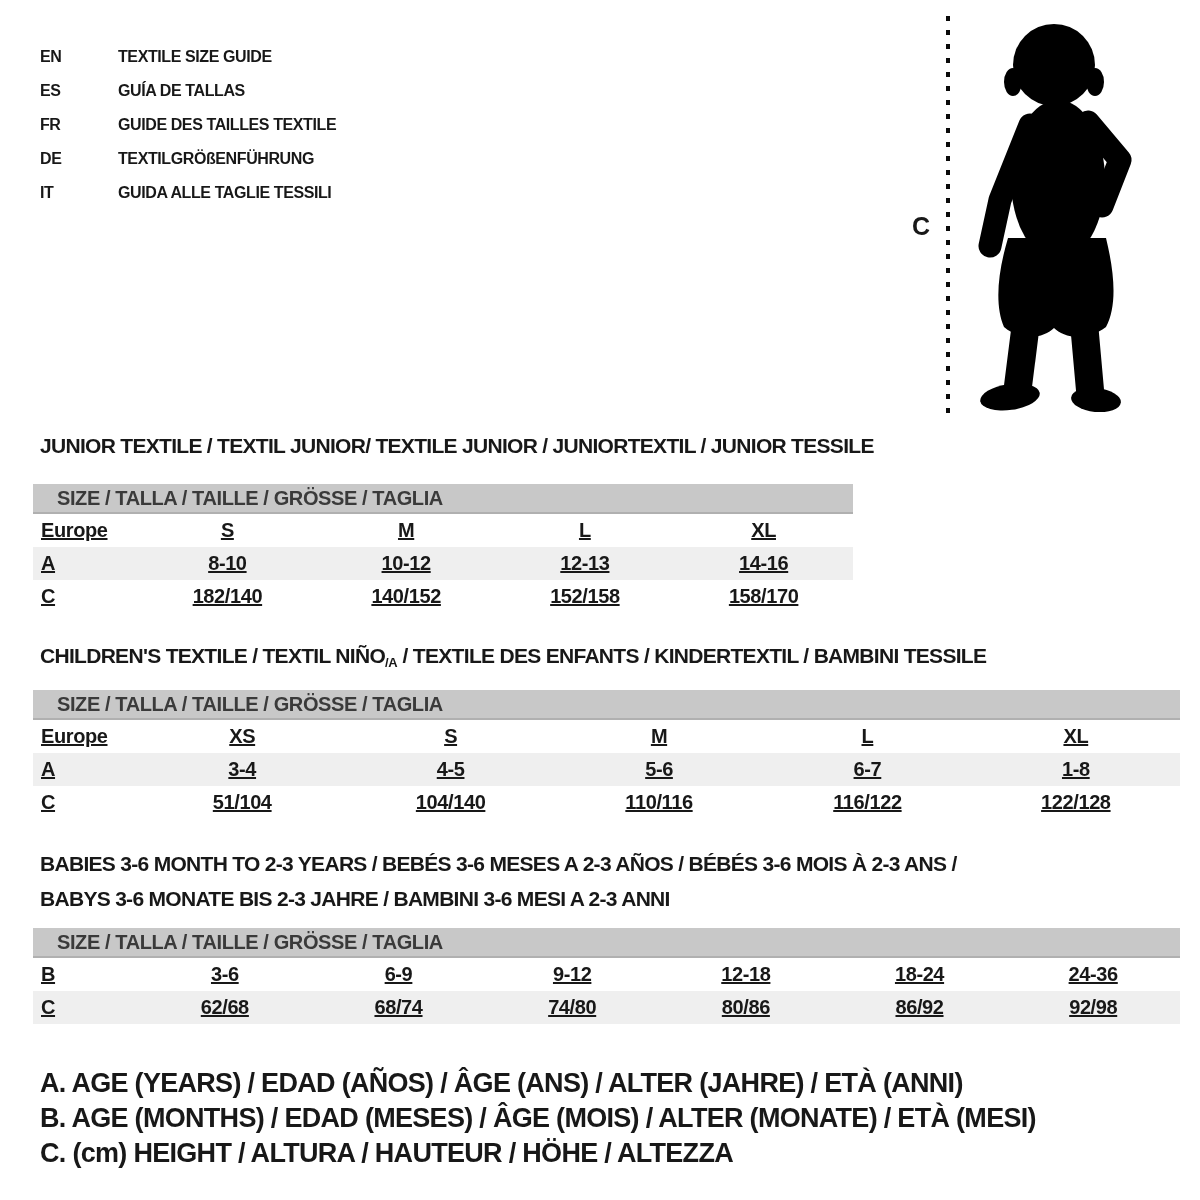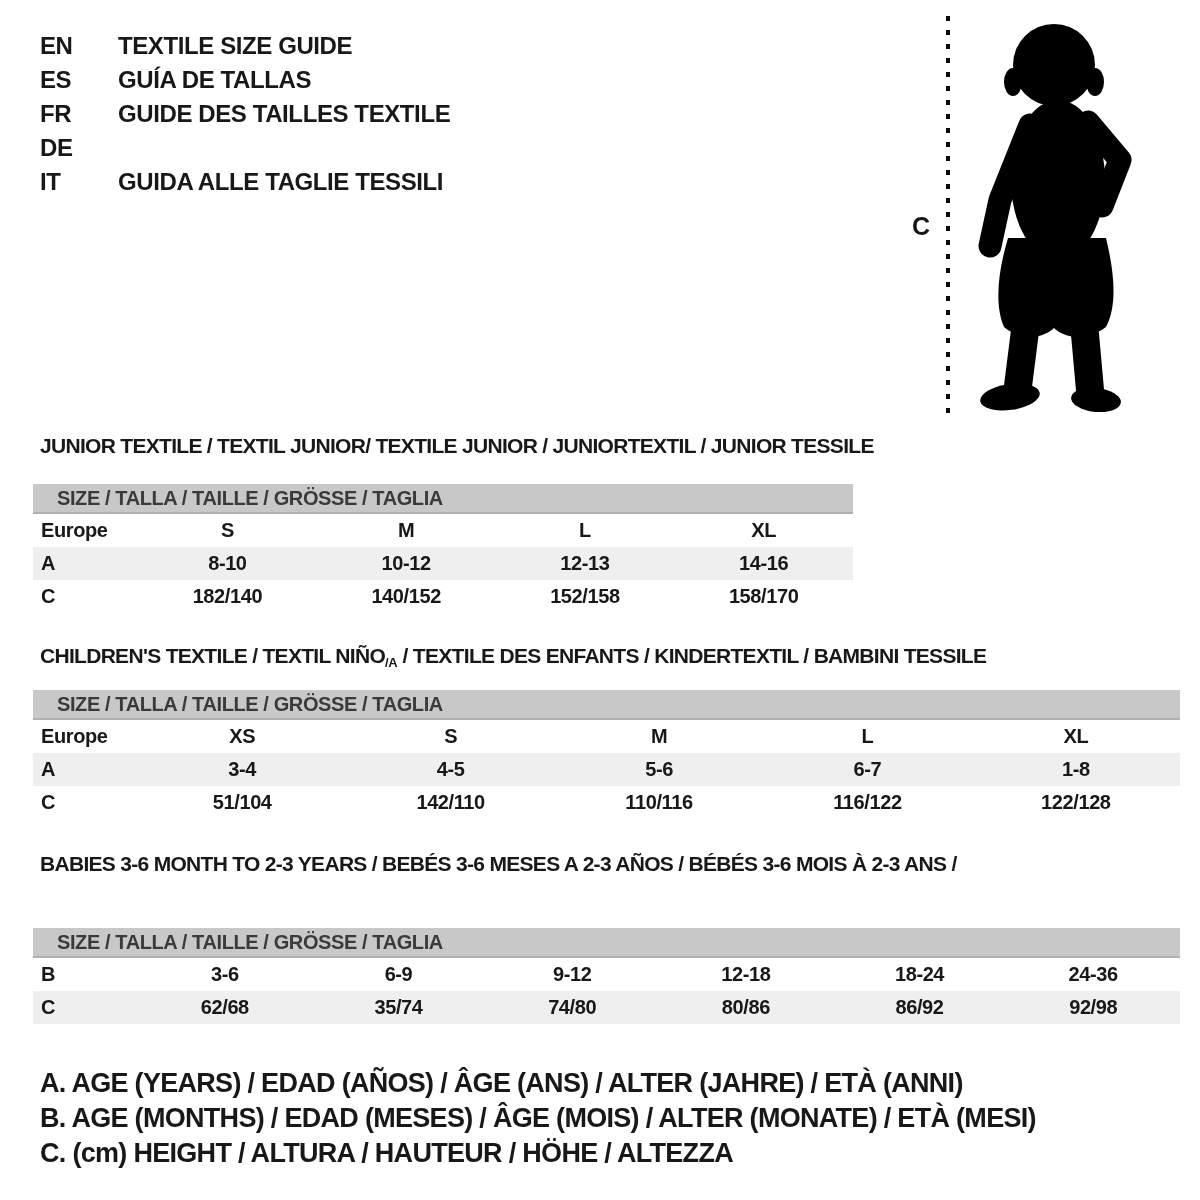--- a/index.html
+++ b/index.html
@@ -3,39 +3,39 @@
 <meta charset="utf-8">
 <style>
   html,body{margin:0;padding:0;background:#ffffff;}
   .page{position:relative;width:1200px;height:1200px;background:#ffffff;overflow:hidden;
         font-family:"Liberation Sans",sans-serif;font-weight:700;color:#181818;
         letter-spacing:-0.4px;}
   .abs{position:absolute;}
 
   
   .lang-block{left:40px;top:32px;}
-  .lang-row{display:flex;height:34px;align-items:flex-start;font-size:24px;}
+  .lang-row{display:flex;height:34px;align-items:flex-end;font-size:16px;}
   .lang-code{width:78px;}
   .lang-label{white-space:nowrap;}
 
   
   .c-label{left:912px;top:212px;font-size:25px;}
   .dash-line{left:944px;top:16px;}
   .baby{left:968px;top:20px;}
 
   
   .sec-title{font-size:21px;white-space:nowrap;letter-spacing:-0.7px;}
   .sub{font-size:13px;vertical-align:-4px;letter-spacing:-0.3px;}
 
   
   .tbl{font-size:20px;}
   .tbl-head{height:30px;display:flex;align-items:center;padding-left:24px;
             background:#c8c8c8;color:#3a3a3a;border-bottom:2px solid #b0b0b0;
             box-sizing:border-box;white-space:nowrap;}
-  .tr{display:flex;height:33px;align-items:center;}
+  .tr{display:flex;height:33px;align-items:center;text-decoration:underline;}
   .tr.shade{background:#efefef;}
   .th{width:105px;padding-left:8px;box-sizing:border-box;}
   .td{flex:1;text-align:center;}
 
   
   .legend{left:40px;top:1066px;font-size:27px;letter-spacing:-0.7px;}
   .legend-line{height:35px;display:flex;align-items:center;white-space:nowrap;}
 </style>
 </head>
 <body>
@@ -50,20 +50,21 @@
     <div class="lang-row">
       <span class="lang-code">ES</span>
       <span class="lang-label">GUÍA DE TALLAS</span>
     </div>
     <div class="lang-row">
       <span class="lang-code">FR</span>
       <span class="lang-label">GUIDE DES TAILLES TEXTILE</span>
     </div>
     <div class="lang-row">
       <span class="lang-code">DE</span>
+      <span class="lang-label">TEXTILGRÖßENFÜHRUNG</span>
     </div>
     <div class="lang-row">
       <span class="lang-code">IT</span>
       <span class="lang-label">GUIDA ALLE TAGLIE TESSILI</span>
     </div>
   </div>
 
   <span class="abs c-label">C</span>
 
   <svg class="abs dash-line" width="8" height="402">
@@ -138,46 +139,47 @@
       <span class="th">A</span>
       <span class="td">3-4</span>
       <span class="td">4-5</span>
       <span class="td">5-6</span>
       <span class="td">6-7</span>
       <span class="td">1-8</span>
     </div>
     <div class="tr">
       <span class="th">C</span>
       <span class="td">51/104</span>
-      <span class="td">142/110</span>
+      <span class="td">104/140</span>
       <span class="td">110/116</span>
       <span class="td">116/122</span>
       <span class="td">122/128</span>
     </div>
   </div>
 
   <div class="abs sec-title" style="left:40px;top:846px;line-height:35px;">
     <div>BABIES 3-6 MONTH TO 2-3 YEARS / BEBÉS 3-6 MESES A 2-3 AÑOS / BÉBÉS 3-6 MOIS À 2-3 ANS /</div>
+    <div>BABYS 3-6 MONATE BIS 2-3 JAHRE / BAMBINI 3-6 MESI A 2-3 ANNI</div>
   </div>
 
   <div class="abs tbl" style="left:33px;top:928px;width:1147px;">
     <div class="tbl-head">SIZE / TALLA / TAILLE / GRÖSSE / TAGLIA</div>
     <div class="tr">
       <span class="th">B</span>
       <span class="td">3-6</span>
       <span class="td">6-9</span>
       <span class="td">9-12</span>
       <span class="td">12-18</span>
       <span class="td">18-24</span>
       <span class="td">24-36</span>
     </div>
     <div class="tr shade">
       <span class="th">C</span>
       <span class="td">62/68</span>
-      <span class="td">35/74</span>
+      <span class="td">68/74</span>
       <span class="td">74/80</span>
       <span class="td">80/86</span>
       <span class="td">86/92</span>
       <span class="td">92/98</span>
     </div>
   </div>
 
   <div class="abs legend">
     <div class="legend-line">A. AGE (YEARS) / EDAD (AÑOS) / ÂGE (ANS) / ALTER (JAHRE) / ETÀ (ANNI)</div>
     <div class="legend-line">B. AGE (MONTHS) / EDAD (MESES) / ÂGE (MOIS) / ALTER (MONATE) / ETÀ (MESI)</div>

